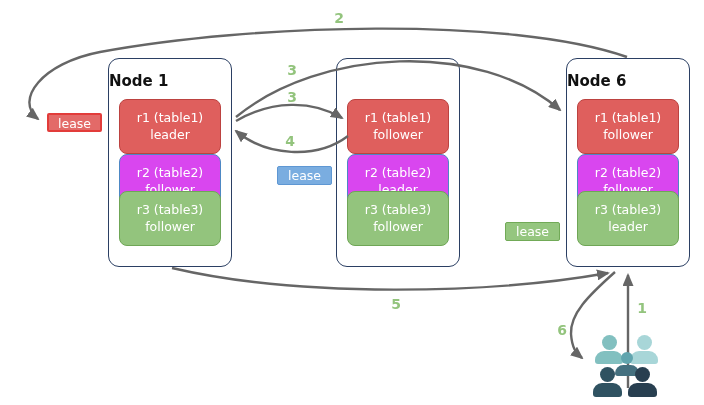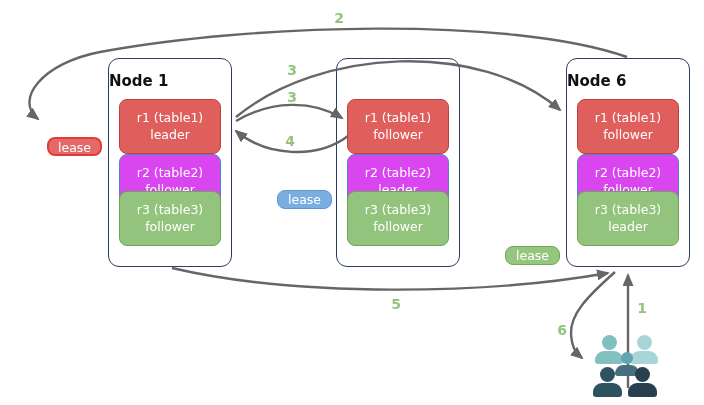--- a/index.html
+++ b/index.html
@@ -21,22 +21,22 @@
     box-sizing:border-box;border:1.5px solid transparent;
     display:flex;flex-direction:column;justify-content:center;align-items:center;
     color:#fff;font-size:12.5px;line-height:1.3;text-align:center;
   }
   .replica.r1{top:40px}.replica.r2{top:95px}.replica.r3{top:132px}
   .rep-red{background:#df5f5d;border-color:#bc4240}
   .rep-blue{background:#d946ef;border-color:#4d88c4}
   .rep-green{background:#93c47d;border-color:#6fa656}
   
   .lease{
-    position:absolute;width:55px;height:19px;border-radius:8px;box-sizing:border-box;
-    color:#fff;font-size:12.5px;text-align:center;line-height:17px;z-index:2;margin-top:24px;
+    position:absolute;width:55px;height:19px;border-radius:2px;box-sizing:border-box;
+    color:#fff;font-size:12.5px;text-align:center;line-height:17px;z-index:2;
   }
   .lease-red{left:47px;top:113px;background:#e36a68;border:2px solid #e23c3a}
   .lease-blue{left:277px;top:166px;background:#7aade0;border:1.5px solid #5e97d3}
   .lease-green{left:505px;top:222px;background:#95c67f;border:1.5px solid #71aa57}
   
   .step{
     position:absolute;transform:translate(-50%,-50%);
     color:#93c47d;font-weight:bold;font-size:14px;z-index:5;
   }
   

